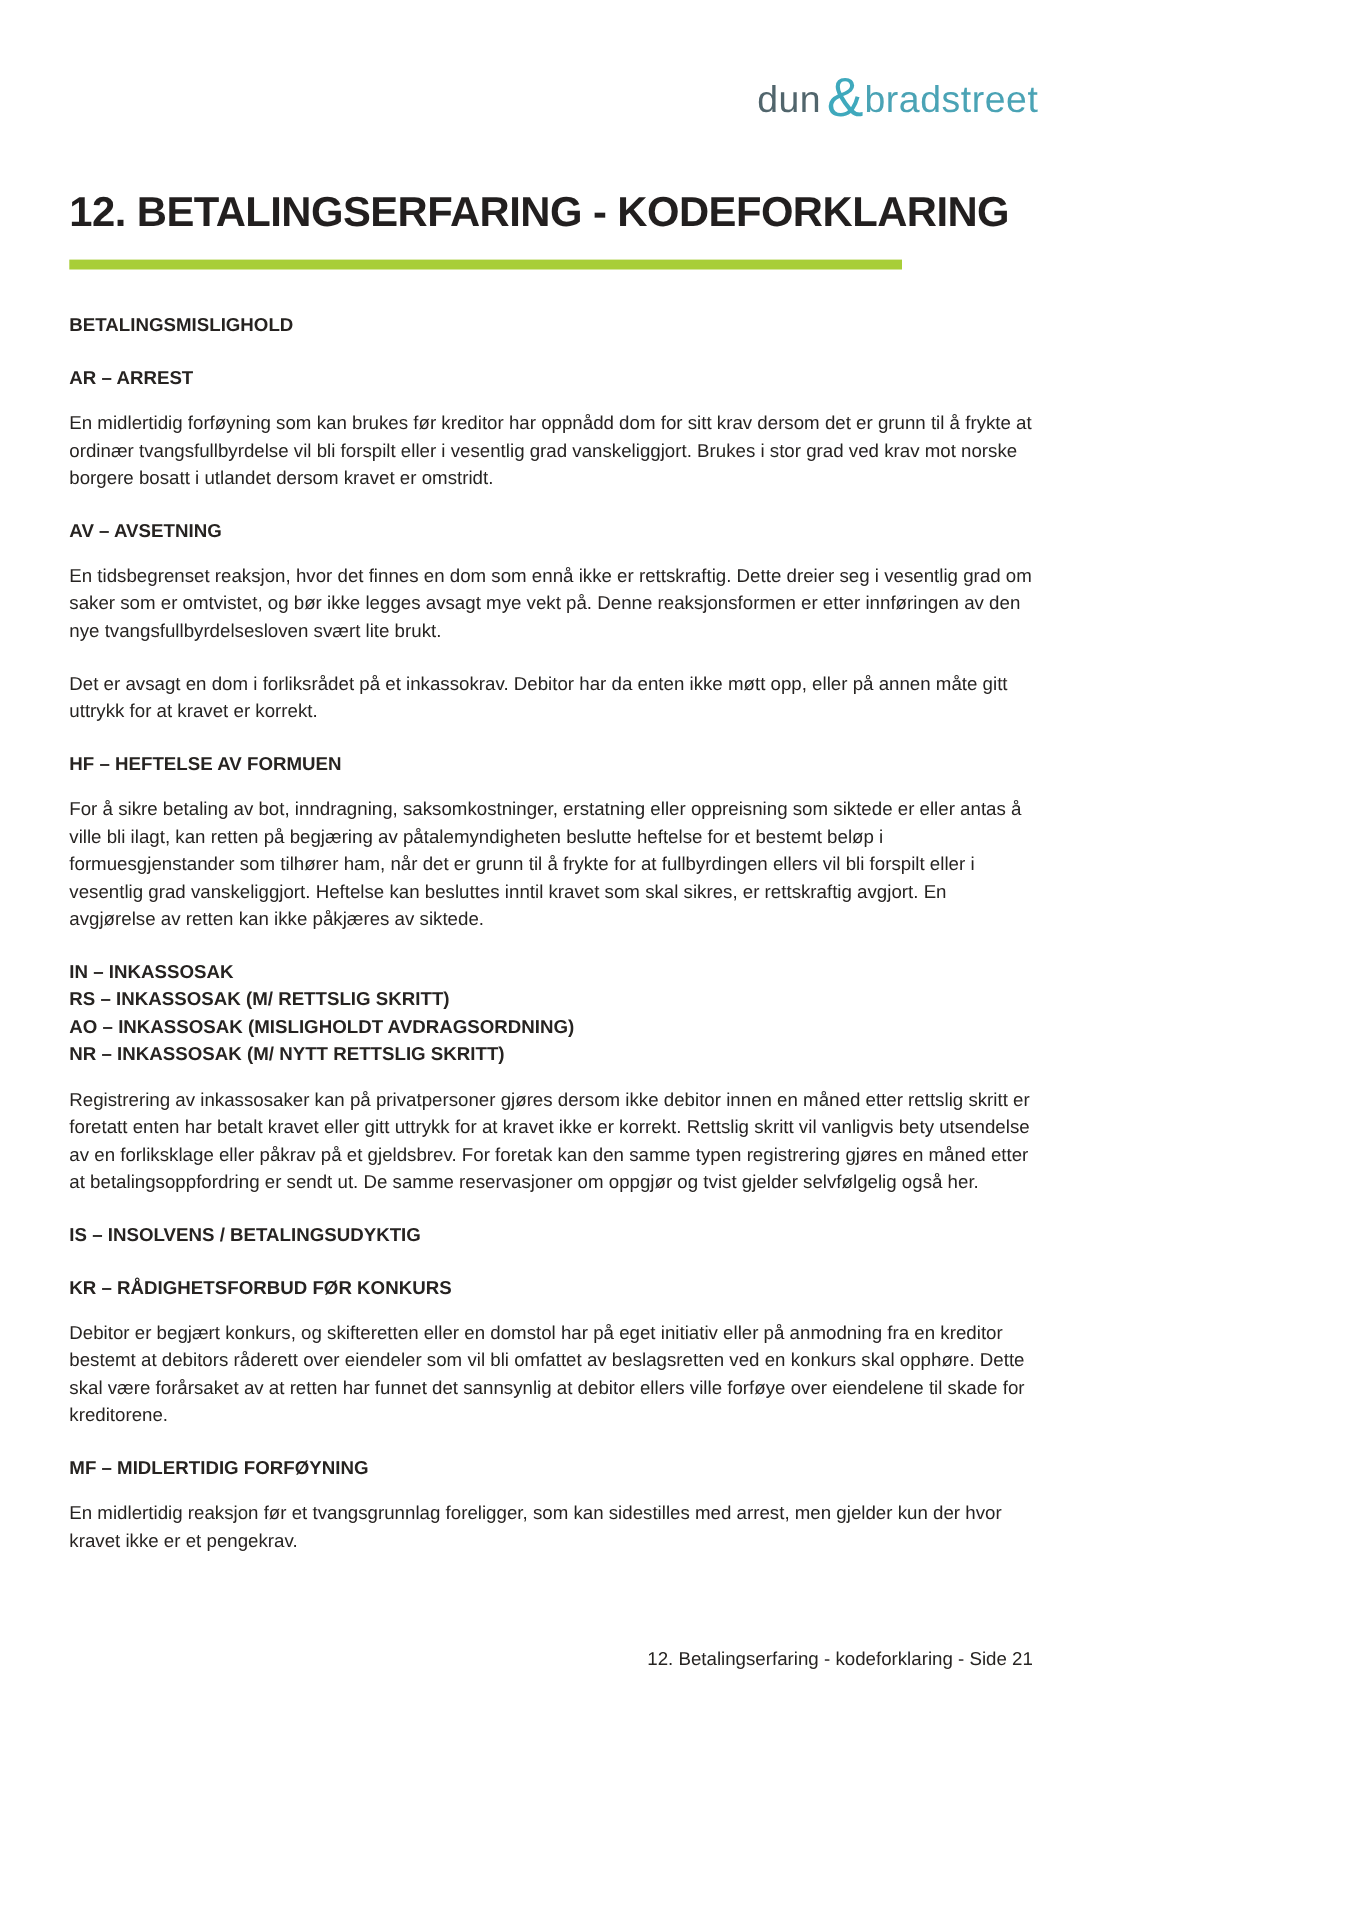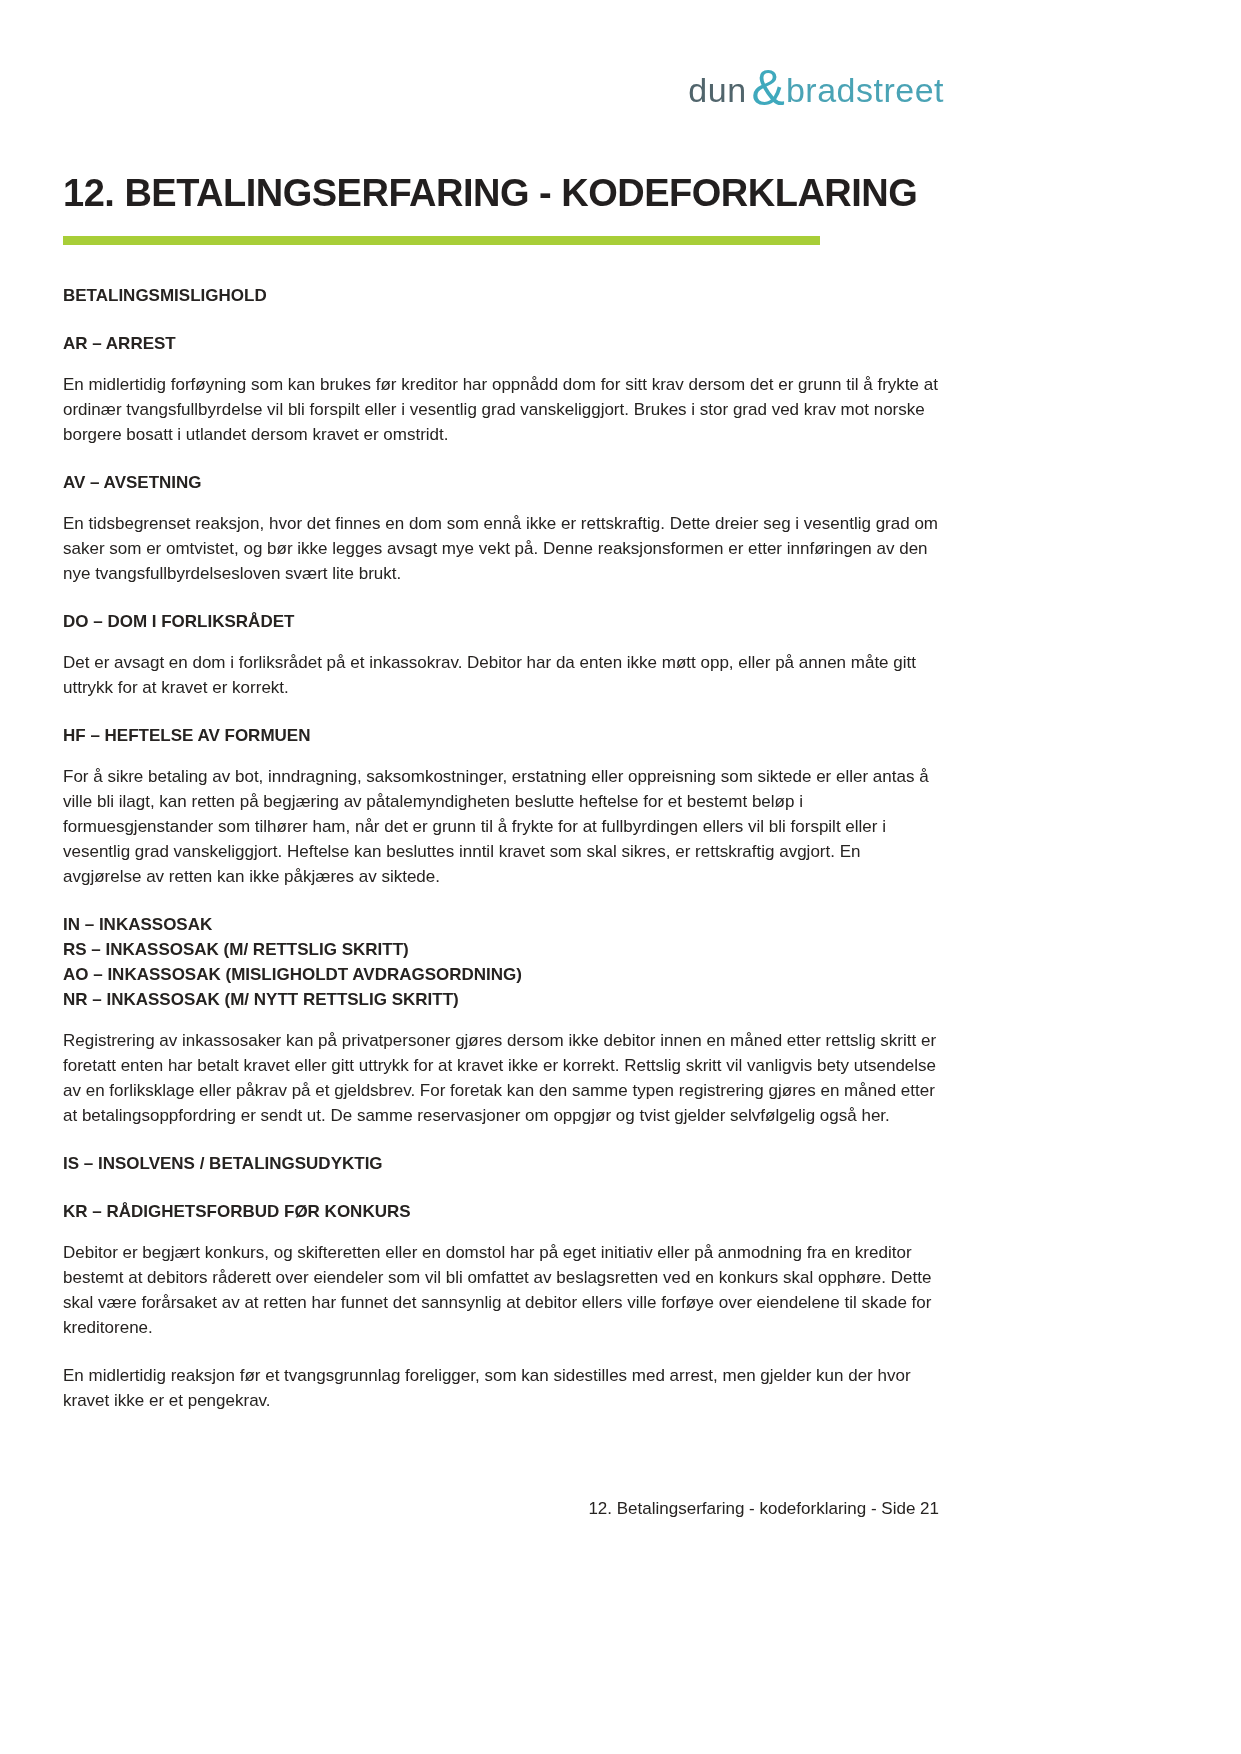--- a/index.html
+++ b/index.html
@@ -121,21 +121,20 @@
   <div class="sections" id="sections">
       <div class="section">
         <div class="sec-heading">AR – ARREST</div>
         <div class="sec-body">En midlertidig forføyning som kan brukes før kreditor har oppnådd dom for sitt krav dersom det er grunn til å frykte at ordinær tvangsfullbyrdelse vil bli forspilt eller i vesentlig grad vanskeliggjort. Brukes i stor grad ved krav mot norske borgere bosatt i utlandet dersom kravet er omstridt.</div>
       </div>
       <div class="section">
         <div class="sec-heading">AV – AVSETNING</div>
         <div class="sec-body">En tidsbegrenset reaksjon, hvor det finnes en dom som ennå ikke er rettskraftig. Dette dreier seg i vesentlig grad om saker som er omtvistet, og bør ikke legges avsagt mye vekt på. Denne reaksjonsformen er etter innføringen av den nye tvangsfullbyrdelsesloven svært lite brukt.</div>
       </div>
       <div class="section">
-        <div class="sec-heading">DO – DOM I FORLIKSRÅDET</div>
         <div class="sec-body">Det er avsagt en dom i forliksrådet på et inkassokrav. Debitor har da enten ikke møtt opp, eller på annen måte gitt uttrykk for at kravet er korrekt.</div>
       </div>
       <div class="section">
         <div class="sec-heading">HF – HEFTELSE AV FORMUEN</div>
         <div class="sec-body">For å sikre betaling av bot, inndragning, saksomkostninger, erstatning eller oppreisning som siktede er eller antas å ville bli ilagt, kan retten på begjæring av påtalemyndigheten beslutte heftelse for et bestemt beløp i formuesgjenstander som tilhører ham, når det er grunn til å frykte for at fullbyrdingen ellers vil bli forspilt eller i vesentlig grad vanskeliggjort. Heftelse kan besluttes inntil kravet som skal sikres, er rettskraftig avgjort. En avgjørelse av retten kan ikke påkjæres av siktede.</div>
       </div>
       <div class="section">
         <div class="sec-heading">IN – INKASSOSAK</div>
         <div class="sec-heading">RS – INKASSOSAK (M/ RETTSLIG SKRITT)</div>
         <div class="sec-heading">AO – INKASSOSAK (MISLIGHOLDT AVDRAGSORDNING)</div>
@@ -143,19 +142,20 @@
         <div class="sec-body">Registrering av inkassosaker kan på privatpersoner gjøres dersom ikke debitor innen en måned etter rettslig skritt er foretatt enten har betalt kravet eller gitt uttrykk for at kravet ikke er korrekt. Rettslig skritt vil vanligvis bety utsendelse av en forliksklage eller påkrav på et gjeldsbrev. For foretak kan den samme typen registrering gjøres en måned etter at betalingsoppfordring er sendt ut. De samme reservasjoner om oppgjør og tvist gjelder selvfølgelig også her.</div>
       </div>
       <div class="section">
         <div class="sec-heading">IS – INSOLVENS / BETALINGSUDYKTIG</div>
       </div>
       <div class="section">
         <div class="sec-heading">KR – RÅDIGHETSFORBUD FØR KONKURS</div>
         <div class="sec-body">Debitor er begjært konkurs, og skifteretten eller en domstol har på eget initiativ eller på anmodning fra en kreditor bestemt at debitors råderett over eiendeler som vil bli omfattet av beslagsretten ved en konkurs skal opphøre. Dette skal være forårsaket av at retten har funnet det sannsynlig at debitor ellers ville forføye over eiendelene til skade for kreditorene.</div>
       </div>
       <div class="section">
+        <div class="sec-heading">MF – MIDLERTIDIG FORFØYNING</div>
         <div class="sec-body">En midlertidig reaksjon før et tvangsgrunnlag foreligger, som kan sidestilles med arrest, men gjelder kun der hvor kravet ikke er et pengekrav.</div>
       </div>
     </div>
 
   <div class="footer">12. Betalingserfaring - kodeforklaring - Side 21</div>
 
 </div>
 
 </body></html>

